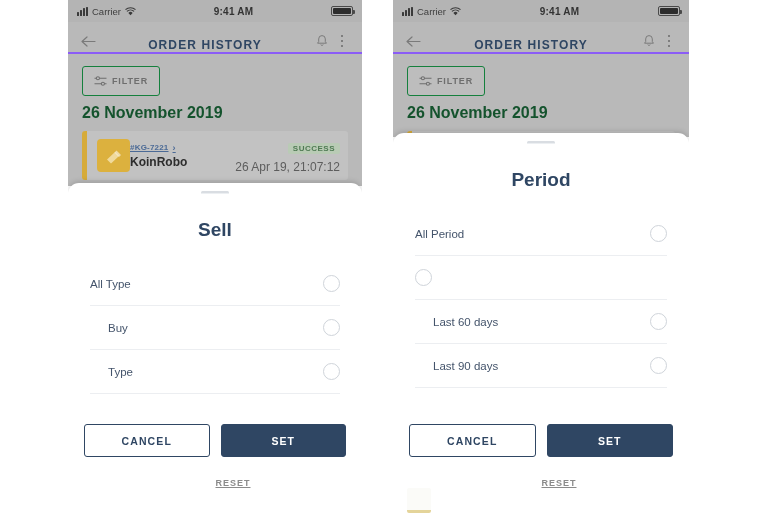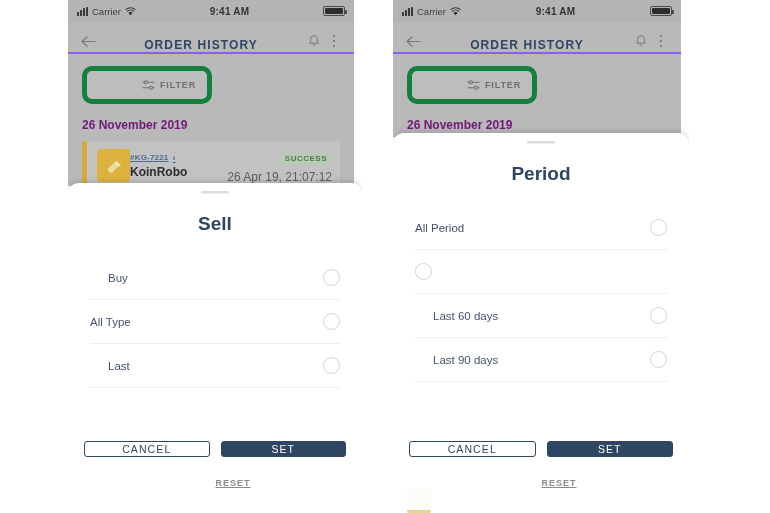--- a/index.html
+++ b/index.html
@@ -27,21 +27,21 @@
     top: 0;
     overflow: hidden;
     background: #ffffff;
   }
   .phone.left  { left: 68px;  width: 294px; height: 513px; }
   .phone.right { left: 393px; width: 296px; height: 513px; }
 
   
   .app-behind {
     position: absolute;
-    left: 0; top: 0; right: 8px;
+    left: 0; top: 0; right: 0;
     background: #b9b9b9;
     overflow: hidden;
   }
   .phone.left  .app-behind { height: 186px; }
   .phone.right .app-behind { height: 137px; }
 
   .statusbar {
     height: 22px;
     display: flex;
     align-items: center;
@@ -108,42 +108,41 @@
     display: flex; align-items: center; justify-content: center;
     color: #6f6f6f;
   }
   .kebab { display: flex; flex-direction: column; gap: 2.5px; align-items: center; }
   .kebab i { width: 2.5px; height: 2.5px; border-radius: 50%; background: #6b6b6b; display: block; }
 
   .app-body { padding: 12px 14px 0 14px; }
 
   .filter-btn {
     width: 76px; height: 28px;
-    border: 5px solid #15803d;
-    border-radius: 10px;
+    border: 1px solid #15803d;
+    border-radius: 3px;
     display: flex;
     align-items: center;
     justify-content: center;
     gap: 5px;
     background: #bdbdbd;
-    padding-left: 44px;
   }
   .filter-label {
     font-size: 9px;
     font-weight: bold;
     letter-spacing: .9px;
     color: #6e6e6e;
   }
   .slider-ic { width: 13px; height: 12px; }
 
   .date-head {
-    margin-top: 14px;
-    font-size: 12px;
-    font-weight: bold;
-    color: #701a75;
+    margin-top: 8px;
+    font-size: 16px;
+    font-weight: bold;
+    color: #14532d;
   }
 
   .order-card {
     margin-top: 9px;
     background: #c2c2c2;
     border-radius: 3px;
     display: flex;
     align-items: stretch;
     min-height: 48px;
     overflow: hidden;
@@ -238,21 +237,21 @@
     width: 28px; height: 1px;
     background: #eceff2;
     margin-top: 2px;
   }
 
   .sheet-title {
     text-align: center;
     font-size: 19px;
     font-weight: bold;
     color: #2f4663;
-    margin-top: 19px;
+    margin-top: 25px;
   }
 
   .options { margin-top: 21px; padding: 0 22px; }
   .opt-row {
     display: flex;
     align-items: center;
     height: 43px;
     border-bottom: 1px solid #eceef1;
   }
   .opt-row:first-child { border-top: none; }
@@ -272,27 +271,27 @@
 
   .sheet-actions {
     margin-top: auto;
     padding: 0 16px;
     display: flex;
     gap: 11px;
     justify-content: center;
   }
   .phone.left .sheet-actions { padding-bottom: 0; }
   .btn {
-    height: 16px;
+    height: 33px;
     border-radius: 3px;
     display: flex;
     align-items: center;
     justify-content: center;
     font-size: 10.5px;
-    font-weight: normal;
+    font-weight: bold;
     letter-spacing: 1.1px;
     box-sizing: border-box;
   }
   .btn-cancel {
     width: 128px;
     border: 1.5px solid #2f4663;
     color: #2f4663;
     background: #ffffff;
   }
   .btn-set {
@@ -403,30 +402,30 @@
           </div>
         </div>
       </div>
     </div>
 
     <div class="sheet">
       <div class="grab"></div>
       <div class="sheet-title">Sell</div>
 
       <div class="options">
+        <div class="opt-row">
+          <span class="opt-label">All Type</span>
+          <span class="radio"></span>
+        </div>
         <div class="opt-row indent">
           <span class="opt-label">Buy</span>
           <span class="radio"></span>
         </div>
-        <div class="opt-row">
-          <span class="opt-label">All Type</span>
-          <span class="radio"></span>
-        </div>
         <div class="opt-row indent">
-          <span class="opt-label">Last</span>
+          <span class="opt-label">Type</span>
           <span class="radio"></span>
         </div>
       </div>
 
       <div class="sheet-actions">
         <div class="btn btn-cancel">CANCEL</div>
         <div class="btn btn-set">SET</div>
       </div>
       <div class="reset-wrap">
         <span class="reset-link">RESET</span>

